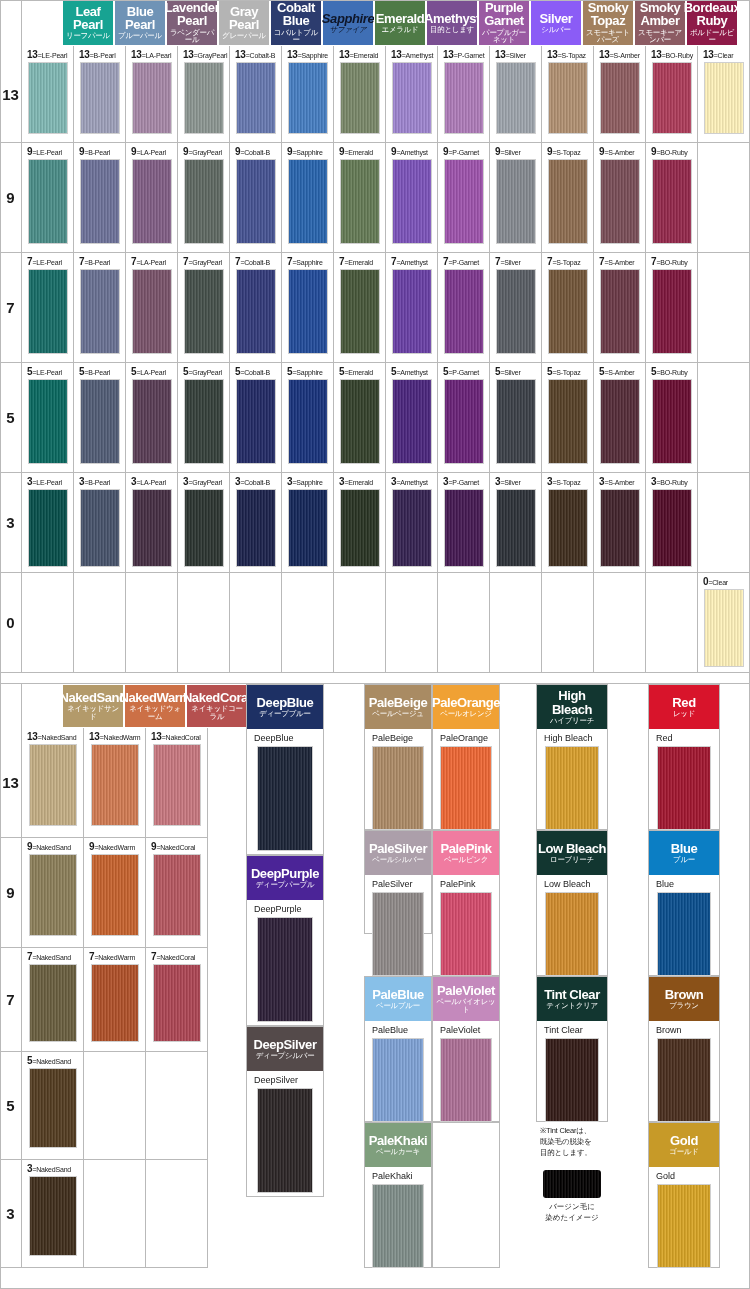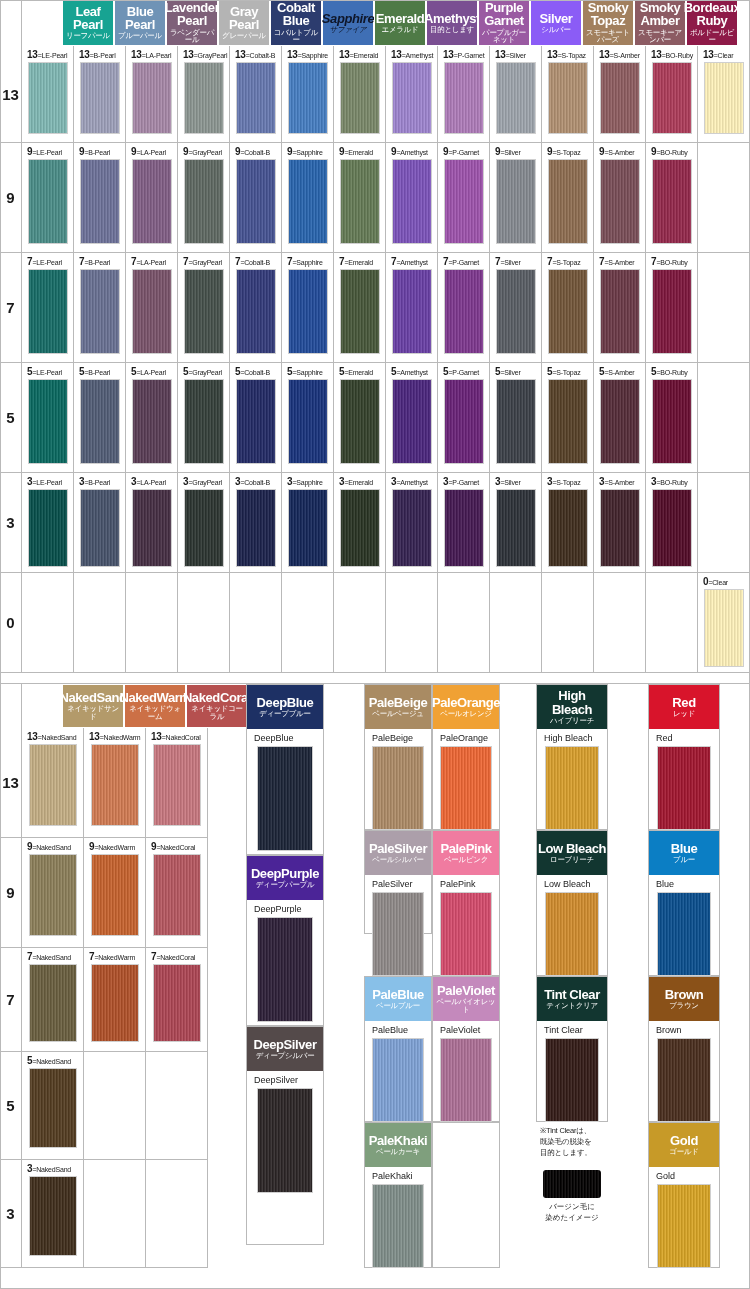--- a/index.html
+++ b/index.html
@@ -510,21 +510,21 @@
     <div class="card" style="left: 246px; top: 855px; width: 78px; height: 171px;">
       <div class="cap" style="background: rgb(75, 36, 151); color: rgb(255, 255, 255);">
         <div class="en">DeepPurple</div>
         <div class="jp">ディープパープル</div>
       </div>
       <div class="body">
         <div class="name">DeepPurple</div>
         <div class="swatch" style="width: 56px; height: 105px; background-image: repeating-linear-gradient(90deg, rgb(53, 40, 62) 0px, rgb(53, 40, 62) 1px, rgb(67, 54, 76) 1px, rgb(67, 54, 76) 2px, rgb(41, 28, 50) 2px, rgb(41, 28, 50) 3px); margin-top: 3px;"></div>
       </div>
     </div>
-    <div class="card" style="left: 246px; top: 1026px; width: 78px; height: 219px;">
+    <div class="card" style="left: 246px; top: 1026px; width: 78px; height: 171px;">
       <div class="cap" style="background: rgb(84, 74, 74); color: rgb(255, 255, 255);">
         <div class="en">DeepSilver</div>
         <div class="jp">ディープシルバー</div>
       </div>
       <div class="body">
         <div class="name">DeepSilver</div>
         <div class="swatch" style="width: 56px; height: 105px; background-image: repeating-linear-gradient(90deg, rgb(51, 45, 46) 0px, rgb(51, 45, 46) 1px, rgb(65, 59, 60) 1px, rgb(65, 59, 60) 2px, rgb(39, 33, 34) 2px, rgb(39, 33, 34) 3px); margin-top: 3px;"></div>
       </div>
     </div>
     <div class="card" style="left: 364px; top: 684px; width: 68px; height: 146px;">

